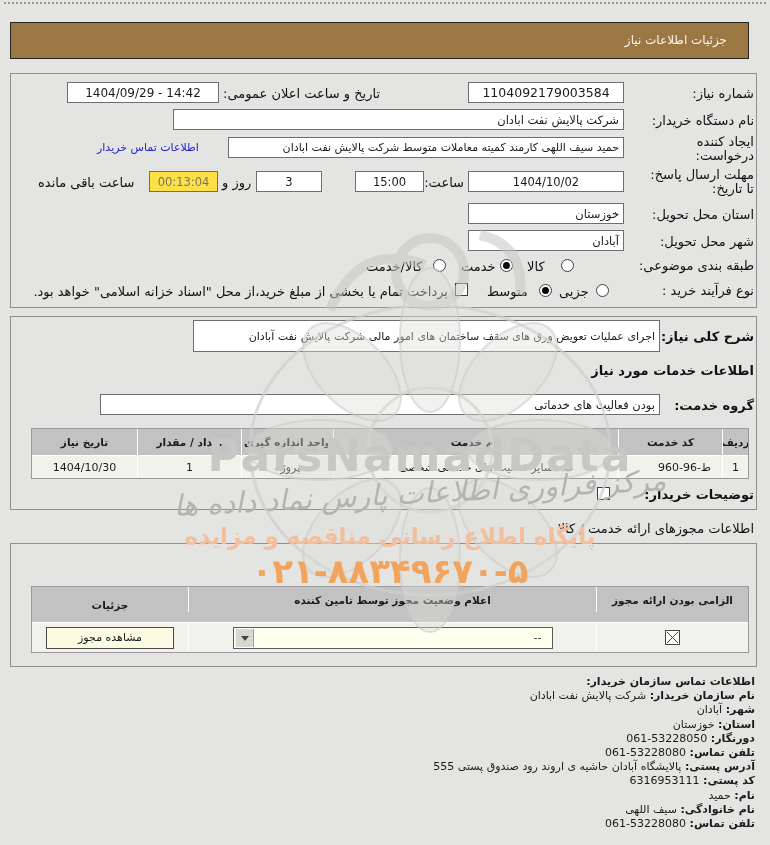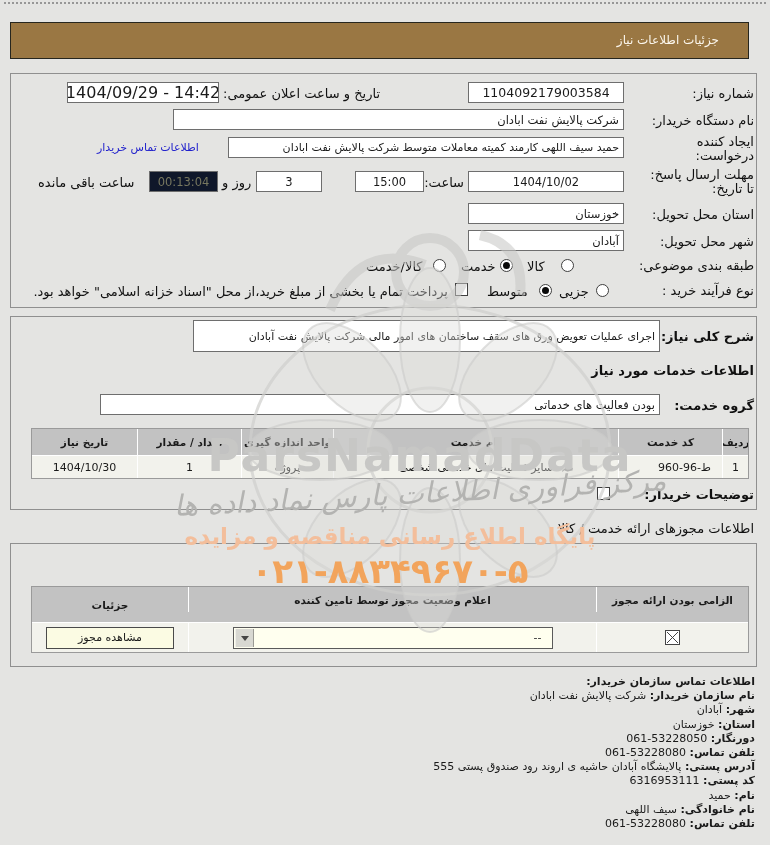--- a/index.html
+++ b/index.html
@@ -11,28 +11,28 @@
   .lbl{position:absolute;font-size:13px;white-space:nowrap;color:#111;}
   .b{font-weight:bold;}
   .inp{
     position:absolute;background:#fff;border:1px solid #6e6e6e;
     font-size:11.5px;display:flex;align-items:center;box-sizing:border-box;
     white-space:nowrap;overflow:hidden;
   }
   .center{justify-content:center;}
   .rpad{padding-right:4px;}
   .ltr{direction:ltr;}
-  .timer{background:#0f172a;color:#77775f;}
+  .timer{background:#fde047;color:#77775f;}
   .link{position:absolute;color:#2222CC;font-size:11px;white-space:nowrap;cursor:pointer;}
   .panel{position:absolute;left:10px;width:747px;border:1px solid #8f8f8f;box-sizing:border-box;}
   .dotted{position:absolute;top:2px;left:4px;right:4px;border-top:2px dotted #979797;}
   .headerbar{
     position:absolute;top:22px;left:10px;width:739px;height:37px;
     background:#9A7743;border:1px solid #26261E;box-sizing:border-box;
-    color:#FBF6EC;font-size:12px;line-height:34px;padding-right:29px;
+    color:#FBF6EC;font-size:12px;line-height:34px;padding-right:21px;
   }
   .radio{position:absolute;width:13px;height:13px;box-sizing:border-box;
     border:1px solid #3f3f3f;border-radius:50%;background:#fff;}
   .radio.sel::after{content:"";position:absolute;inset:2px;border-radius:50%;background:#0a0a0a;}
   .chk{position:absolute;width:13px;height:13px;box-sizing:border-box;
     border:1px solid #3f3f3f;background:#fff;}
   
   .tbl{position:absolute;left:31px;width:718px;box-sizing:border-box;
     border:1px solid #9a9a9a;background:#C2C2C2;}
   .trow{display:flex;direction:rtl;}
@@ -78,21 +78,21 @@
 <div class="headerbar">
   <span>جزئیات اطلاعات نیاز</span>
 </div>
 
 <div class="panel" style="top:73px;height:235px;"></div>
 
 <span class="lbl" style="right:16px;top:86px;">شماره نیاز:</span>
 <div class="inp center ltr" style="left:468px;top:82px;width:156px;height:21px;font-size:12.5px;">1104092179003584</div>
 
 <span class="lbl" style="right:390px;top:86px;">تاریخ و ساعت اعلان عمومی:</span>
-<div class="inp center ltr" style="left:67px;top:82px;width:152px;height:21px;font-size:16px;">1404/09/29 - 14:42</div>
+<div class="inp center ltr" style="left:67px;top:82px;width:152px;height:21px;font-size:12px;">1404/09/29 - 14:42</div>
 
 <span class="lbl" style="right:16px;top:113px;">نام دستگاه خریدار:</span>
 <div class="inp rpad" style="left:173px;top:109px;width:451px;height:21px;">شرکت پالایش نفت ابادان</div>
 
 <span class="lbl" style="right:16px;top:134px;">ایجاد کننده</span>
 <span class="lbl" style="right:16px;top:148px;">درخواست:</span>
 <div class="inp rpad" style="left:228px;top:137px;width:396px;height:21px;font-size:11px;">حمید سیف اللهی کارمند کمیته معاملات متوسط  شرکت پالایش نفت ابادان</div>
 <span class="link" style="left:97px;top:141px;">اطلاعات تماس خریدار</span>
 
 <span class="lbl" style="right:16px;top:167px;">مهلت ارسال پاسخ:</span>

